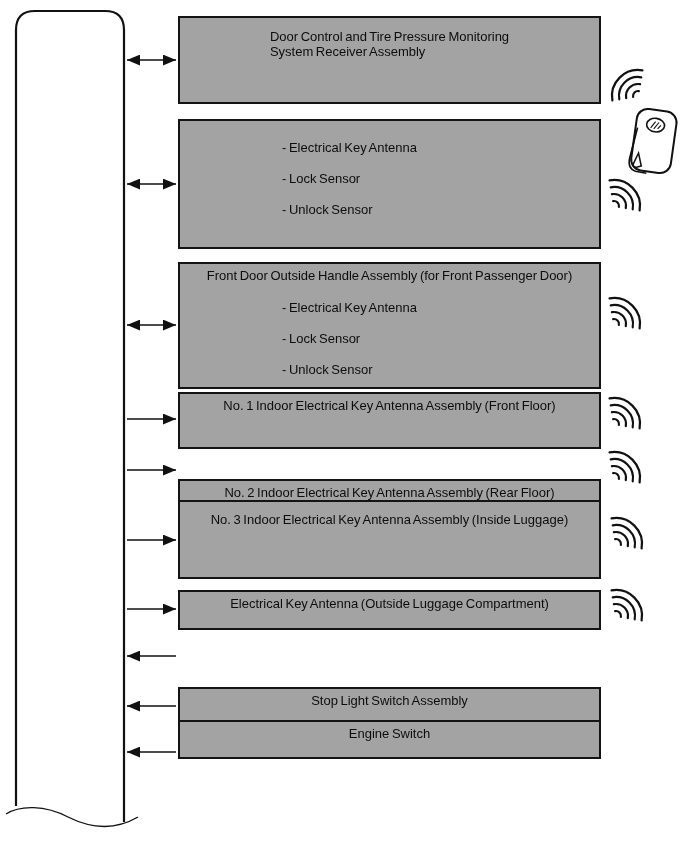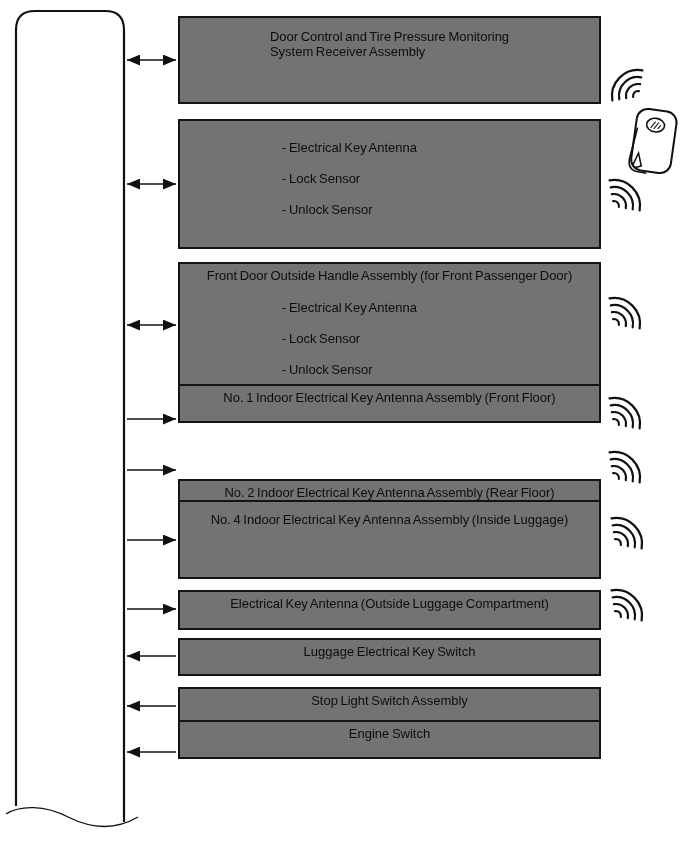--- a/index.html
+++ b/index.html
@@ -9,30 +9,30 @@
     overflow:hidden;
   }
   .svg-layer{position:absolute;left:0;top:0;}
   .ln{stroke:#111;stroke-width:1.6;}
   .ecu-label{
     position:absolute;left:31px;top:342px;width:92px;
     line-height:14.5px;letter-spacing:0;
   }
   .box{
     position:absolute;left:178px;width:423px;box-sizing:border-box;
-    border:2px solid #141414;background:#737373;word-spacing:-1px;
+    border:2px solid #141414;background:#a3a3a3;word-spacing:-1px;
   }
   .box .title{text-align:center;margin-top:5px;line-height:14px;}
   .box .cblock{width:fit-content;margin:11px auto 0;text-align:left;line-height:15px;}
   .box .item{margin-top:18px;padding-left:102px;line-height:13px;}
   .box .item:first-of-type{margin-top:20px;}
   .t16{top:16px;height:88px;}
   .t119{top:119px;height:130px;}
   .t262{top:262px;height:127px;}
-  .t400{top:384px;height:39px;}
+  .t400{top:392px;height:57px;}
   .t451{top:451px;height:37px;margin-top:28px;}
   .t500{top:500px;height:79px;}
   .t500 .title{margin-top:11px;}
   .t590{top:590px;height:40px;}
   .t638{top:638px;height:38px;}
   .t687{top:687px;height:39px;}
   .t737{top:720px;height:39px;}
 </style>
 </head>
 <body>
@@ -114,30 +114,27 @@
 
   <div class="box t400">
     <div class="title">No. 1 Indoor Electrical Key Antenna Assembly (Front Floor)</div>
   </div>
 
   <div class="box t451">
     <div class="title">No. 2 Indoor Electrical Key Antenna Assembly (Rear Floor)</div>
   </div>
 
   <div class="box t500">
-    <div class="title">No. 4 Indoor Electrical Key Antenna Assembly (Inside Luggage)</div>
+    <div class="title">No. 3 Indoor Electrical Key Antenna Assembly (Inside Luggage)</div>
   </div>
 
   <div class="box t590">
     <div class="title">Electrical Key Antenna (Outside Luggage Compartment)</div>
   </div>
 
-  <div class="box t638">
-    <div class="title">Luggage Electrical Key Switch</div>
-  </div>
 
   <div class="box t687">
     <div class="title">Stop Light Switch Assembly</div>
   </div>
 
   <div class="box t737">
     <div class="title">Engine Switch</div>
   </div>
 
 </div>

